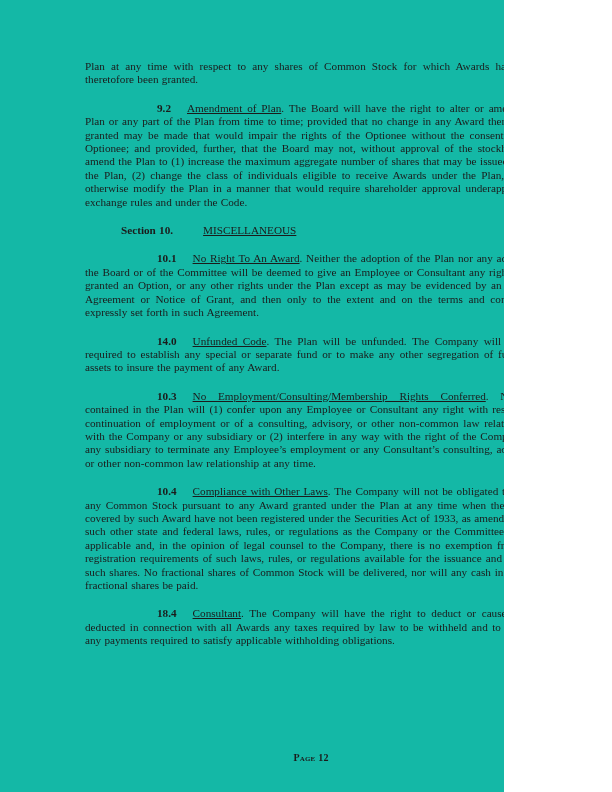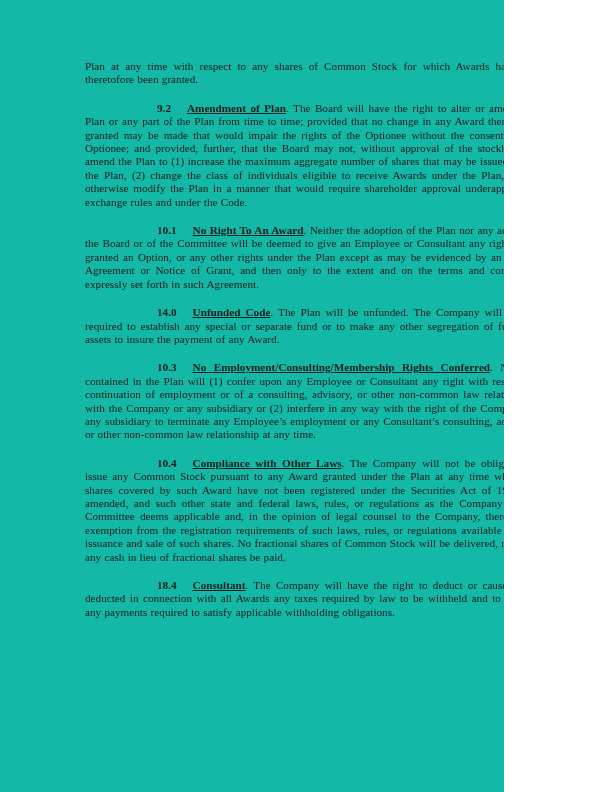--- a/index.html
+++ b/index.html
@@ -32,21 +32,21 @@
   }
   .para.cont { text-indent: 0; }
   .para.numbered { text-indent: 72px; }
   .para.section { text-indent: 36px; }
   .para:last-child { margin-bottom: 0; }
 
   
   .s-n  { font-weight: normal; }
   .s-b  { font-weight: bold; }
   .s-u  { }
-  .s-bu { font-weight: bold; text-decoration: underline; }
+  .s-bu { font-weight: normal; text-decoration: underline; }
   .s-tab  { display: inline-block; width: 16px; }
   .s-tab2 { display: inline-block; width: 30px; }
 
   .footer {
     position: absolute;
     left: 85px;
     bottom: 29px;
     width: 452px;
     text-align: center;
     font-size: 10px;
@@ -56,19 +56,21 @@
     color: #1b1b1b;
   }
 </style>
 </head>
 <body>
 
 <div class="page">
   <div class="content">
     <p class="para cont"><span class="s-n">Plan at any time with respect to any shares of Common Stock for which Awards have not theretofore been granted.</span></p>
     <p class="para numbered"><span class="s-b">9.2</span><span class="s-tab"></span><span class="s-bu">Amendment of Plan</span><span class="s-n">.  The Board will have the right to alter or amend the Plan or any part of the Plan from time to time; </span><span class="s-u">provided</span><span class="s-n"> that no change in any Award theretofore granted may be made that would impair the rights of the Optionee without the consent of the Optionee; and </span><span class="s-u">provided,</span><span class="s-n"> </span><span class="s-u">further</span><span class="s-n">, that the Board may not, without approval of the stockholders, amend the Plan to (1) increase the maximum aggregate number of shares that may be issued under the Plan, (2) change the class of individuals eligible to receive Awards under the Plan, or (3) otherwise modify the Plan in a manner that would require shareholder approval underapplicable exchange rules and under the Code.</span></p>
+    <p class="para section"><span class="s-b">Section 10.</span><span class="s-tab2"></span><span class="s-bu">MISCELLANEOUS</span></p>
     <p class="para numbered"><span class="s-b">10.1</span><span class="s-tab"></span><span class="s-bu">No Right To An Award</span><span class="s-n">.  Neither the adoption of the Plan nor any action of the Board or of the Committee will be deemed to give an Employee or Consultant any right to be granted an Option, or any other rights under the Plan except as may be evidenced by an Option Agreement or Notice of Grant, and then only to the extent and on the terms and conditions expressly set forth in such Agreement.</span></p>
     <p class="para numbered"><span class="s-b">14.0</span><span class="s-tab"></span><span class="s-bu">Unfunded Code</span><span class="s-n">. The Plan will be unfunded. The Company will not be required to establish any special or separate fund or to make any other segregation of funds or assets to insure the payment of any Award.</span></p>
     <p class="para numbered"><span class="s-b">10.3</span><span class="s-tab"></span><span class="s-bu">No Employment/Consulting/Membership Rights Conferred</span><span class="s-n">. Nothing contained in the Plan will (1) confer upon any Employee or Consultant any right with respect to continuation of employment or of a consulting, advisory, or other non-common law relationship with the Company or any subsidiary or (2) interfere in any way with the right of the Company or any subsidiary to terminate any Employee’s employment or any Consultant’s consulting, advisory, or other non-common law relationship at any time.</span></p>
     <p class="para numbered"><span class="s-b">10.4</span><span class="s-tab"></span><span class="s-bu">Compliance with Other Laws</span><span class="s-n">. The Company will not be obligated to issue any Common Stock pursuant to any Award granted under the Plan at any time when the shares covered by such Award have not been registered under the Securities Act of 1933, as amended, and such other state and federal laws, rules, or regulations as the Company or the Committee deems applicable and, in the opinion of legal counsel to the Company, there is no exemption from the registration requirements of such laws, rules, or regulations available for the issuance and sale of such shares. No fractional shares of Common Stock will be delivered, nor will any cash in lieu of fractional shares be paid.</span></p>
     <p class="para numbered"><span class="s-b">18.4</span><span class="s-tab"></span><span class="s-bu">Consultant</span><span class="s-n">. The Company will have the right to deduct or cause to be deducted in connection with all Awards any taxes required by law to be withheld and to require any payments required to satisfy applicable withholding obligations.</span></p>
   </div>
+  <div class="footer">Page 12</div>
 </div>
 
 </body></html>

